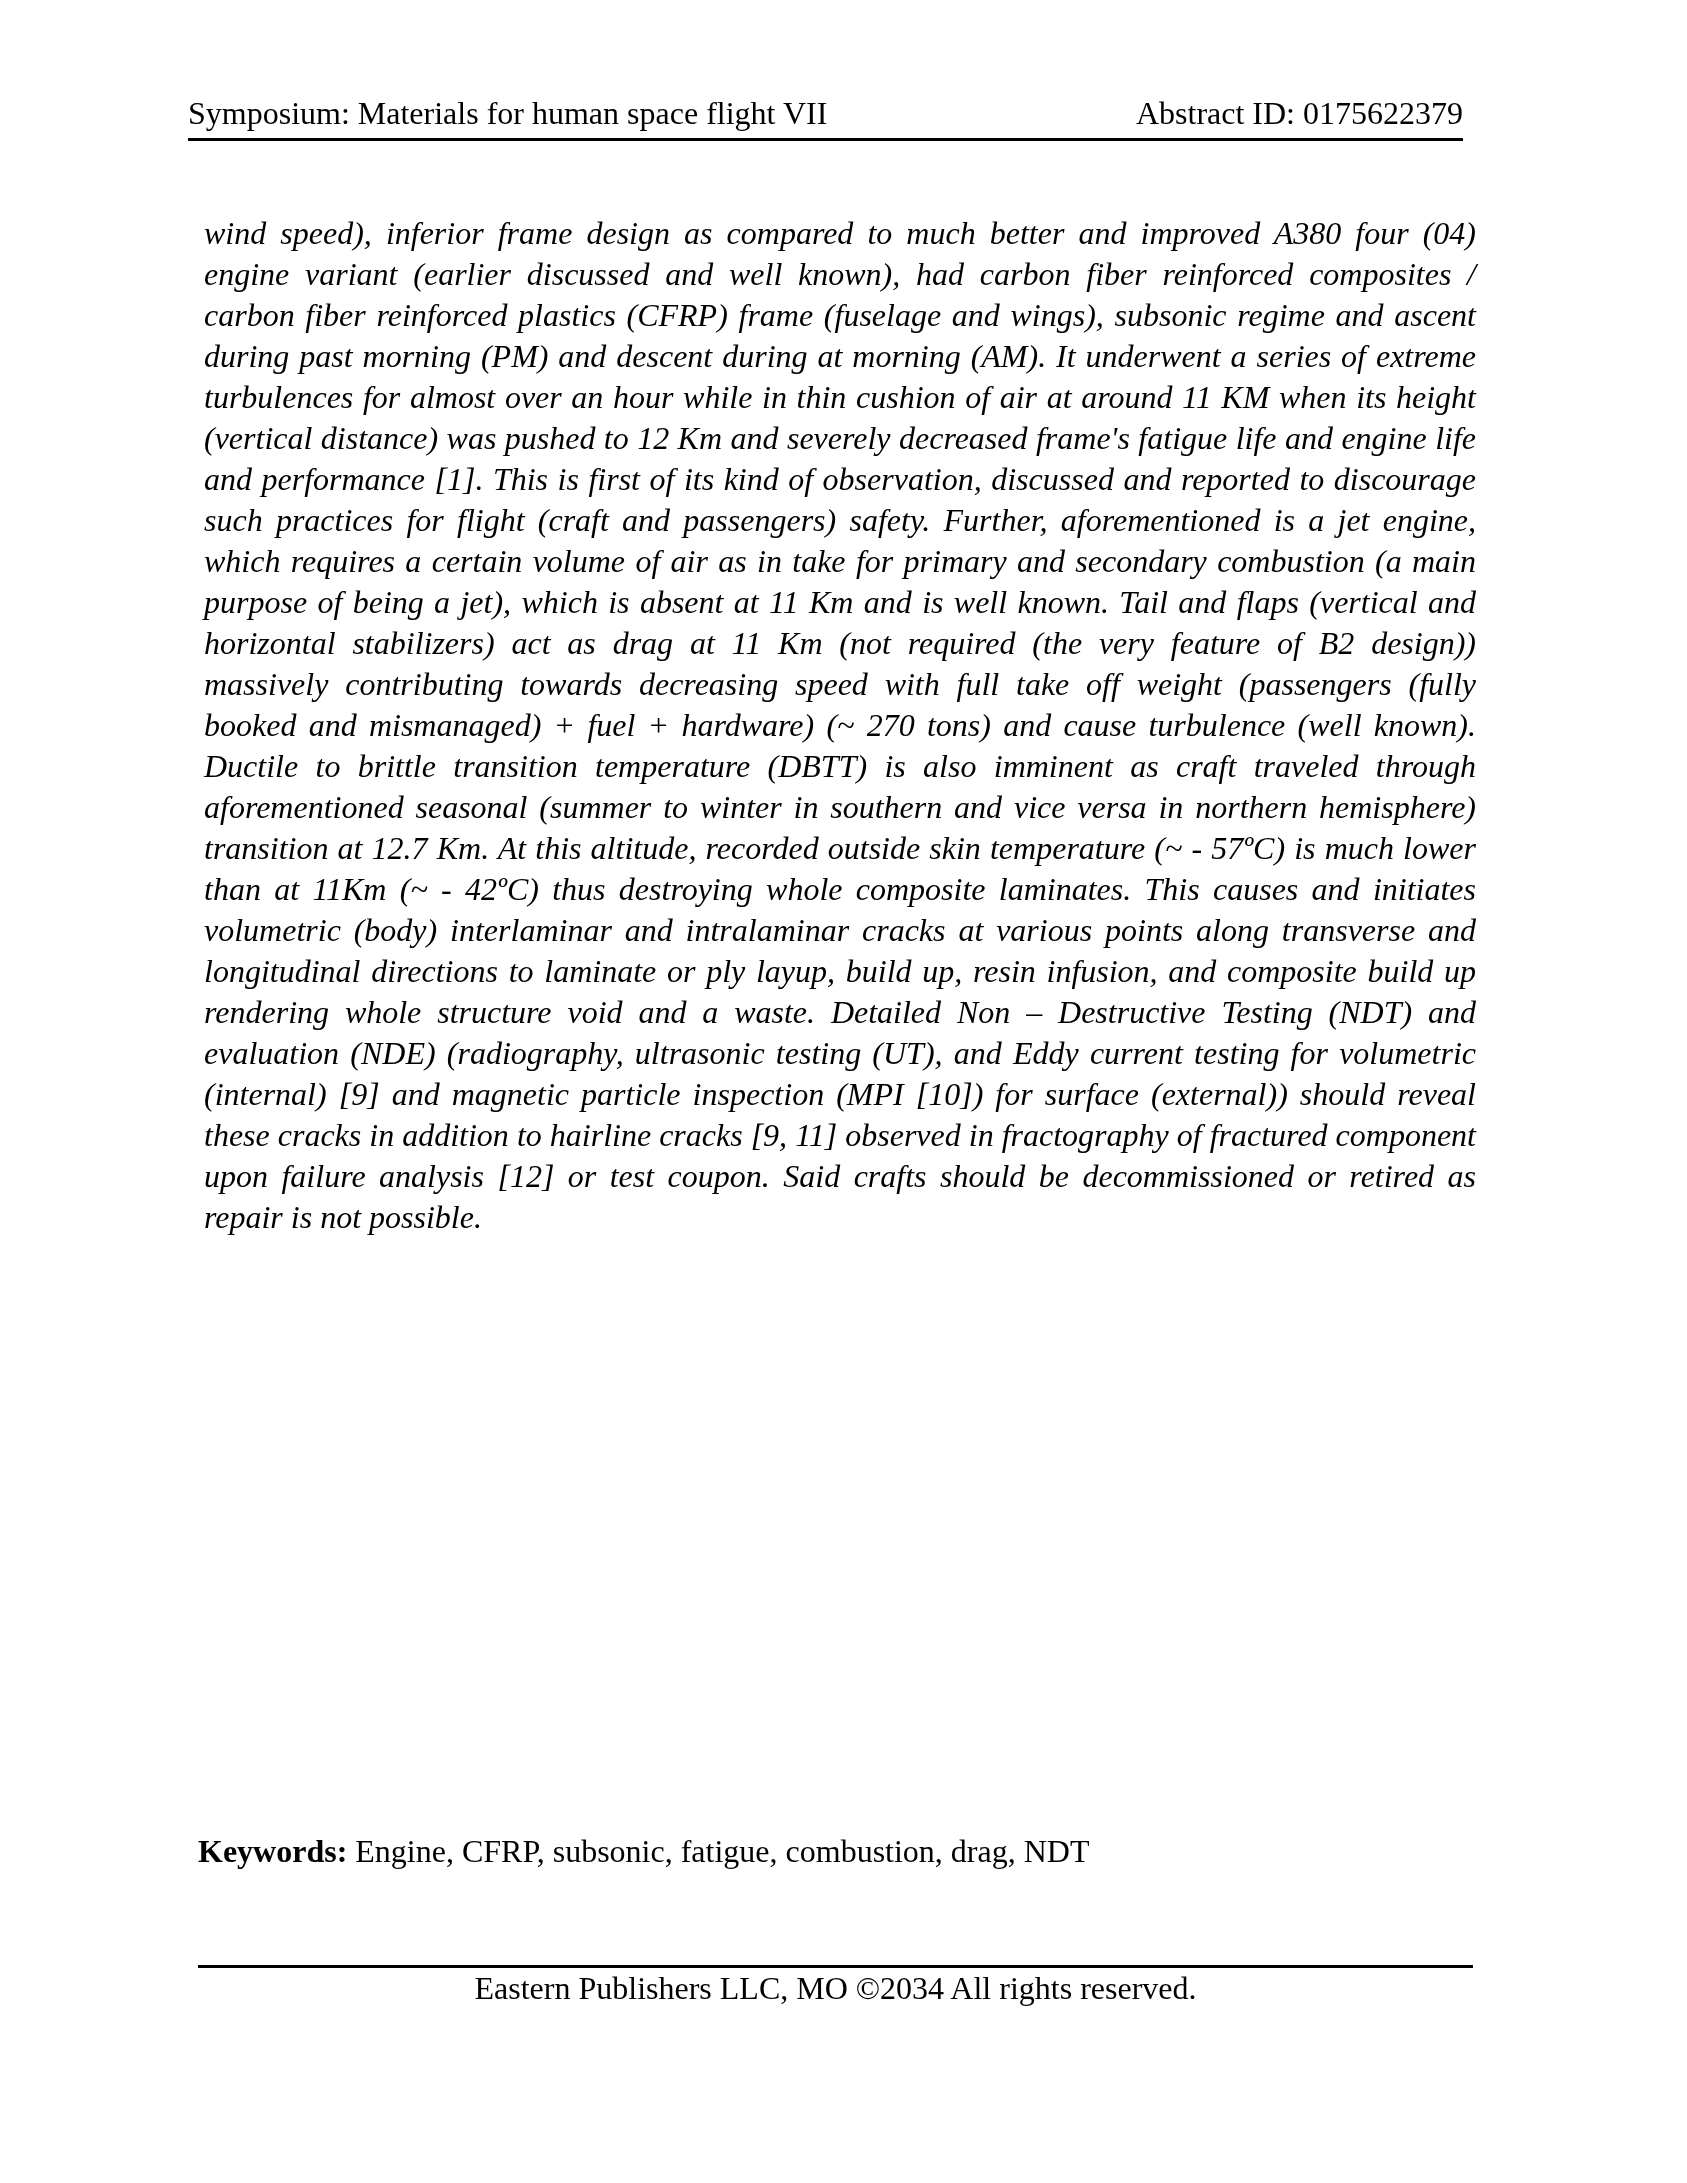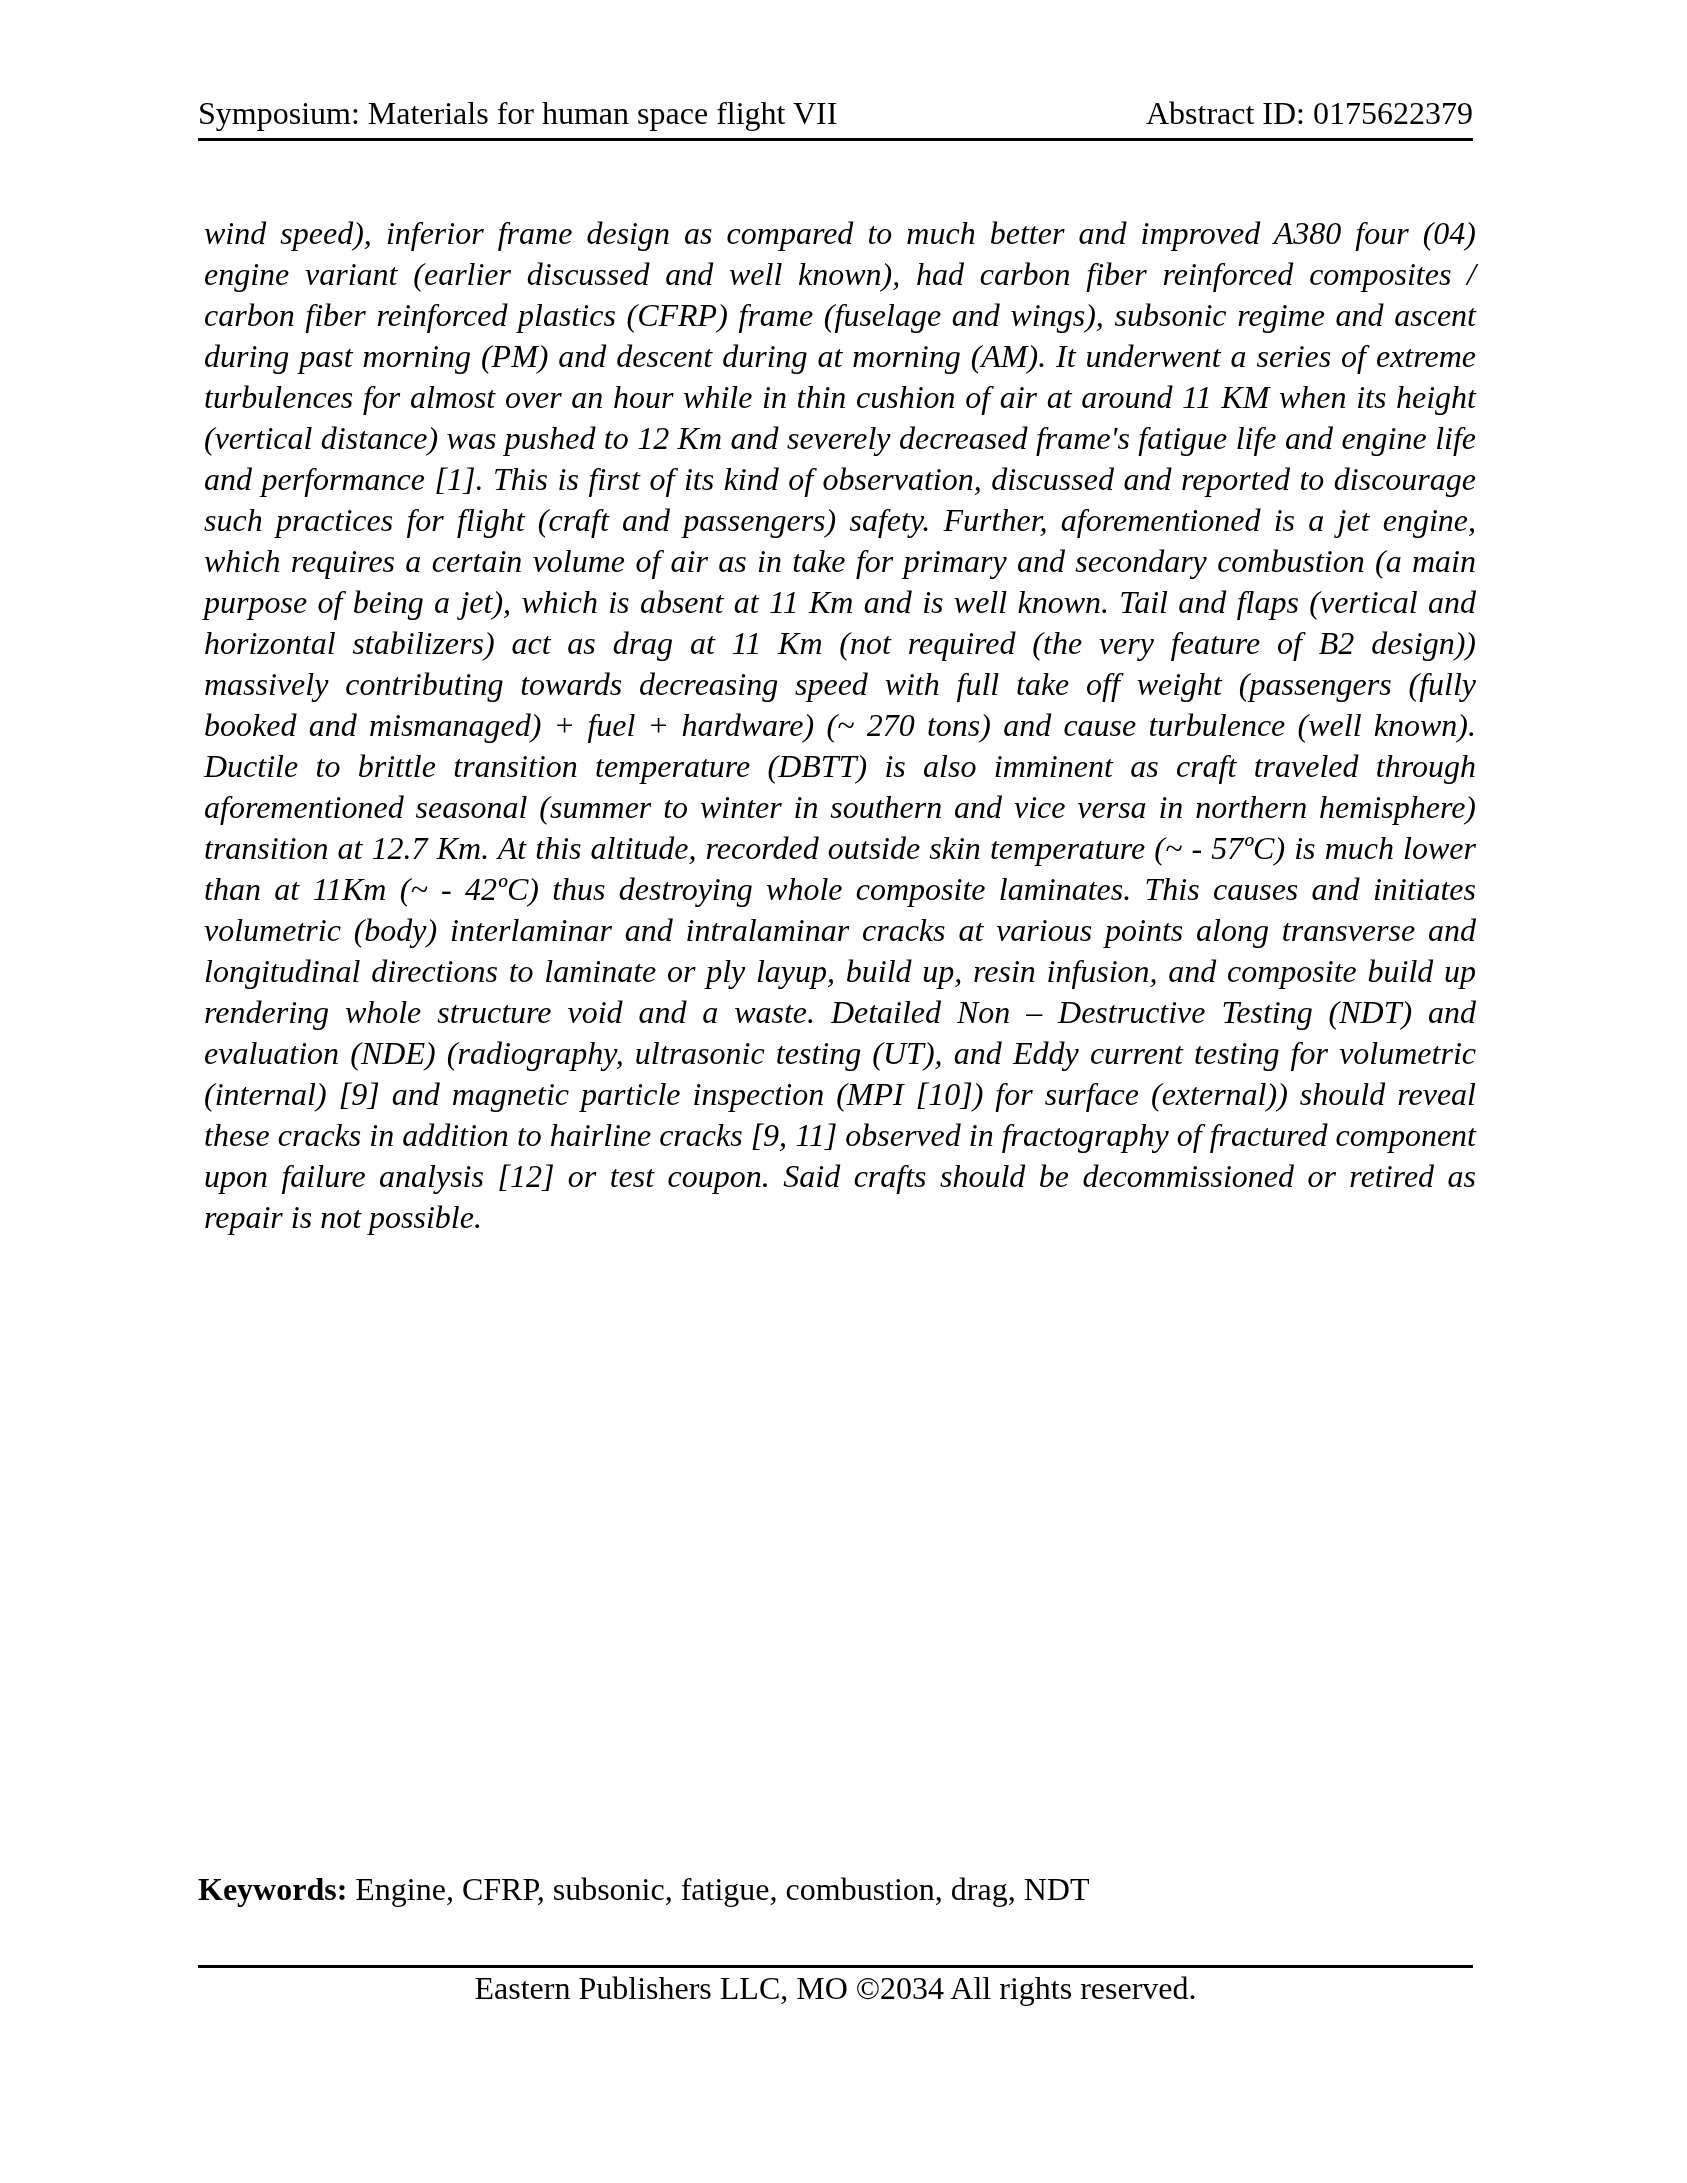--- a/index.html
+++ b/index.html
@@ -12,21 +12,21 @@
     width: 1687px;
     height: 2183px;
     background: #ffffff;
     color: #000000;
     font-family: "Liberation Serif", "DejaVu Serif", serif;
     overflow: hidden;
   }
   .header {
     position: absolute;
     top: 94px;
-    left: 198px;
+    left: 188px;
     width: 1275px;
     height: 44px;
     border-bottom: 3.3px solid #000000;
     display: flex;
     justify-content: space-between;
     align-items: flex-start;
     font-size: 32px;
     line-height: 38px;
     white-space: nowrap;
   }
@@ -41,21 +41,20 @@
     text-justify: inter-word;
     font-style: italic;
   }
   .keywords-line {
     position: absolute;
     top: 1831px;
     left: 198px;
     width: 1272px;
     font-size: 32px;
     line-height: 41px;
-    margin-top: 38px;
   }
   .keywords-line .kw-label {
     font-weight: bold;
   }
   .footer-rule {
     position: absolute;
     top: 1965px;
     left: 198px;
     width: 1275px;
     height: 0;

